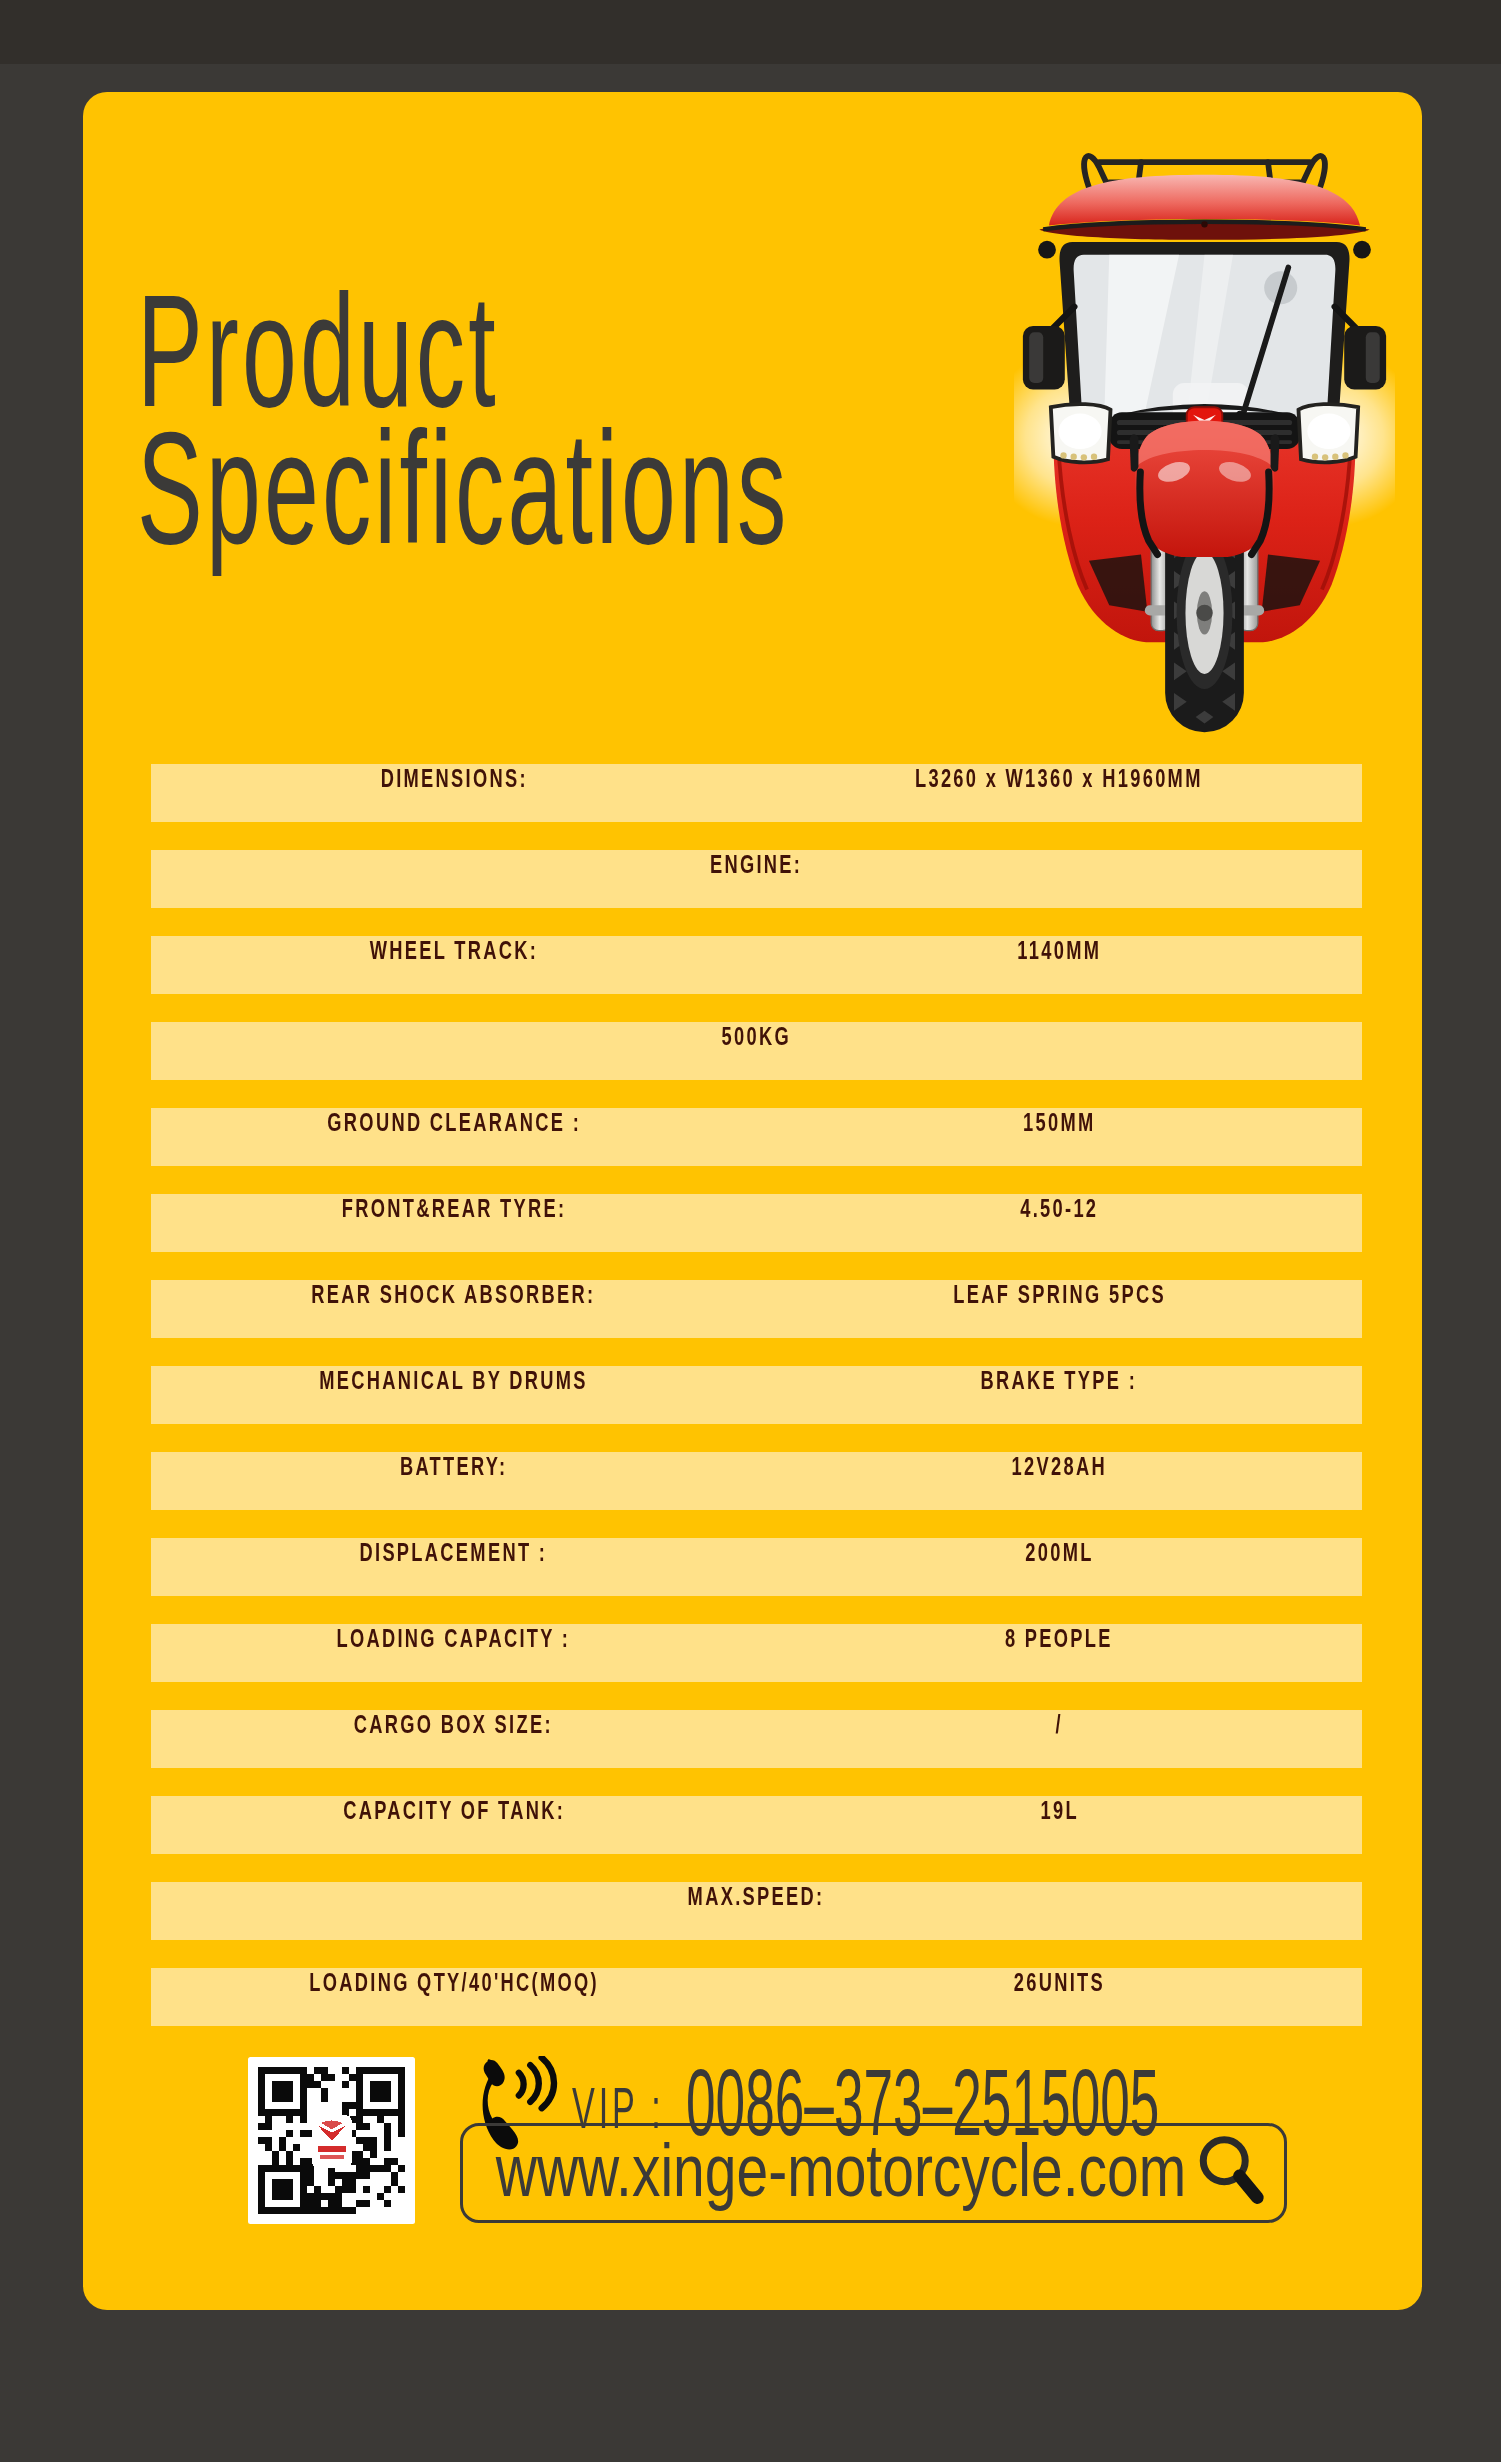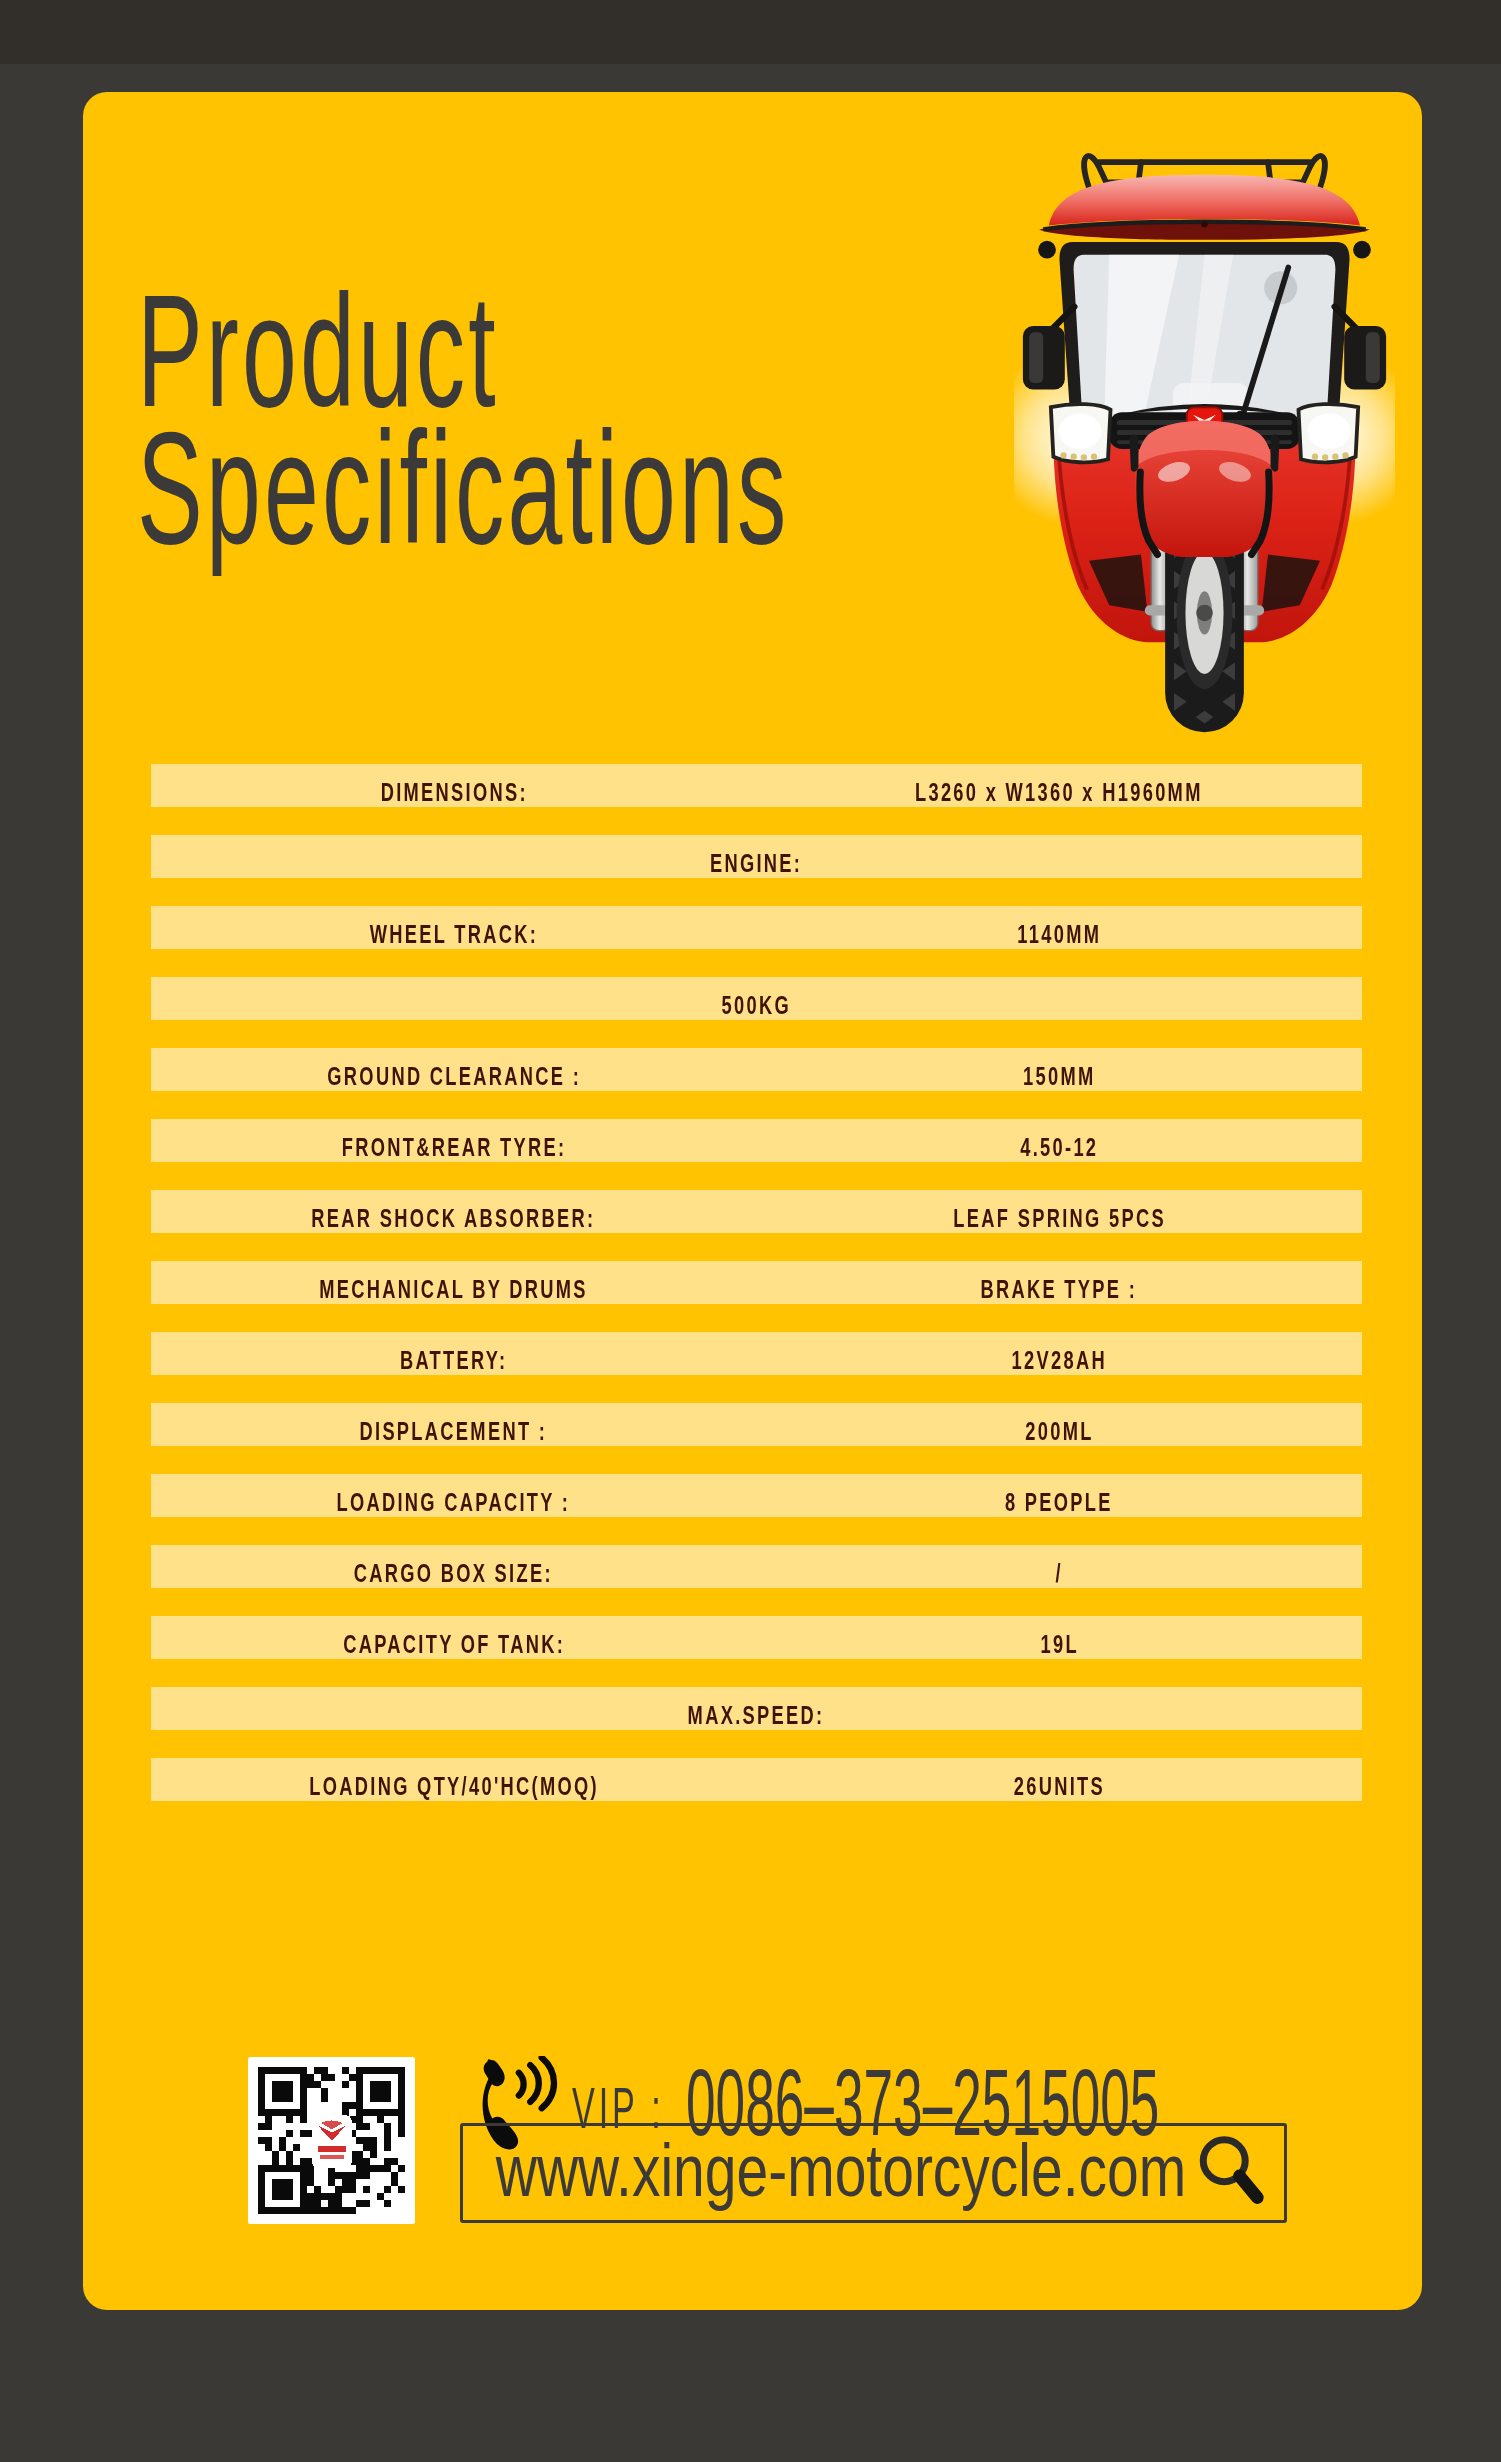--- a/index.html
+++ b/index.html
@@ -16,21 +16,21 @@
   
   .title{
     position:absolute;left:54px;top:191px;
     font-size:159px;line-height:137px;letter-spacing:5.1px;
     color:var(--ink,#3B3A38);font-weight:400;
     transform:scaleX(0.62);transform-origin:left top;white-space:nowrap;
   }
   
   .specs{position:absolute;left:68px;top:672px;width:1211px;}
   .spec-row{
-    display:flex;align-items:flex-end;height:43px;margin-bottom:28px;
+    display:flex;align-items:flex-start;height:58px;margin-bottom:28px;
     background:var(--band,#FFE189);
   }
   .spec-cell{flex:1 1 50%;text-align:center;overflow:visible;}
   .spec-cell span{
     display:inline-block;font-size:25.4px;font-weight:700;letter-spacing:3.2px;
     color:var(--spec_text,#401208);white-space:nowrap;
     transform:scaleX(0.72);transform-origin:center center;
   }
   
   .qr-box{
@@ -43,21 +43,21 @@
     font-size:57px;letter-spacing:6.4px;color:var(--ink,#3B3A38);
     transform:scaleX(0.60);transform-origin:left center;white-space:nowrap;
   }
   .phone-number{
     position:absolute;left:603px;top:1959px;height:102px;display:flex;align-items:center;
     font-size:95px;font-weight:400;letter-spacing:0px;color:var(--ink,#3B3A38);
     transform:scaleX(0.56);transform-origin:left center;white-space:nowrap;
   }
   .site-box{
     position:absolute;left:377px;top:2031px;width:821px;height:94px;
-    border:3.2px solid var(--ink,#3B3A38);border-radius:3px;background:transparent;
+    border:3.2px solid var(--ink,#3B3A38);border-radius:19px;background:transparent;
   }
   .site-text{
     position:absolute;left:46%;top:50%;
     font-size:75px;color:var(--ink,#3B3A38);white-space:nowrap;
     transform:translate(-50%,-54%) scaleX(0.76);
   }
   .magnifier{position:absolute;right:14px;top:7.6px;width:75px;height:75px;}
   
   .vehicle{position:absolute;left:931px;top:24px;width:381px;height:623px;}
 </style>

